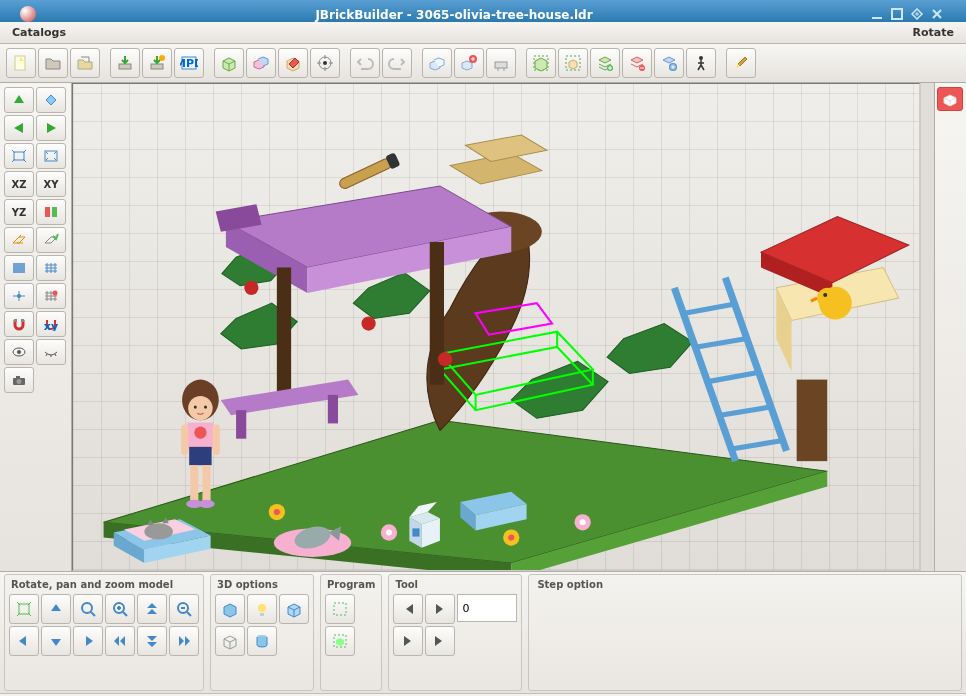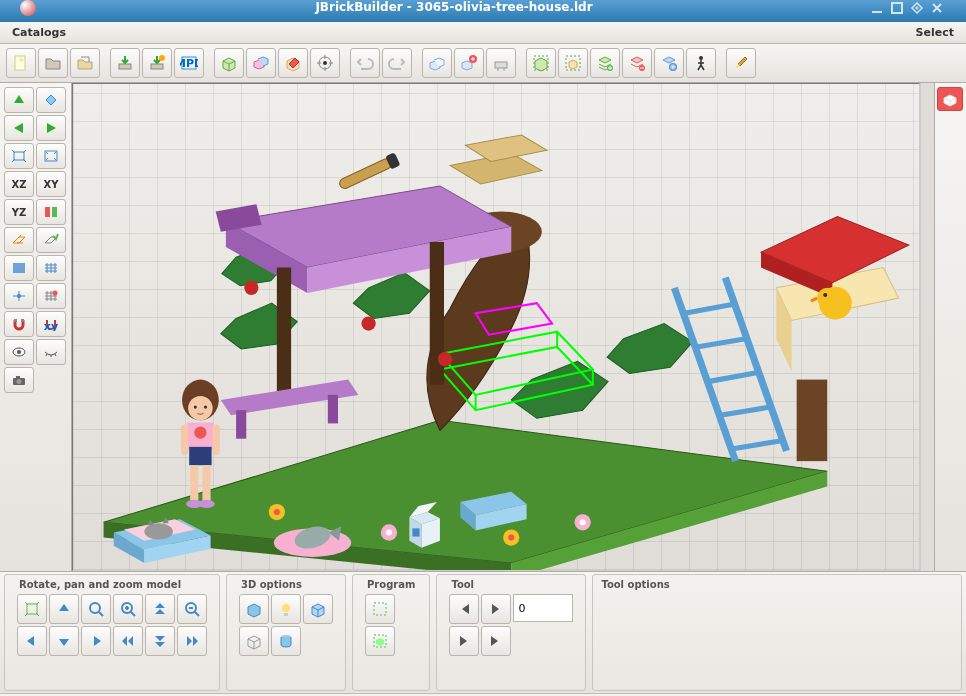--- a/index.html
+++ b/index.html
@@ -1,18 +1,18 @@
 <!DOCTYPE html>
 <html><head>
 <meta charset="utf-8">
 <style>
 * { margin: 0; padding: 0; box-sizing: border-box; font-family: "DejaVu Sans", Verdana, sans-serif; font-size: 11px; }
 body { background: #d6d2ce; width: 966px; height: 696px; overflow: hidden; }
 
-.titlebar { height: 22px; background: linear-gradient(#5a9fd4, #2a7ab0); display: flex; align-items: flex-start; padding: 0 20px; color: #fff; }
+.titlebar { height: 22px; background: linear-gradient(#5a9fd4, #2a7ab0); display: flex; align-items: flex-end; padding: 0 20px; color: #fff; }
 .titlebar .icon { width: 16px; height: 16px; background: radial-gradient(circle at 30% 30%, #fff, #c44); border-radius: 50%; margin-right: 6px; }
 .titlebar .title { flex: 1; text-align: center; font-weight: bold; font-size: 12px; }
 .titlebar .winbtn { width: 18px; height: 16px; display: flex; align-items: center; justify-content: center; cursor: pointer; margin-left: 2px; }
 .titlebar .winbtn svg { width: 14px; height: 14px; }
 
 .menubar { height: 22px; background: linear-gradient(#f7f5f2, #e6e3de); border-bottom: 1px solid #b8b4ae; display: flex; align-items: center; padding: 8px 6px; justify-content: space-between; }
 .menubar span { padding: 2px 6px; cursor: pointer; font-weight: bold; color: #333; }
 
 .toolbar { background: linear-gradient(#f7f5f2, #e6e3de); border-bottom: 1px solid #b0aca6; padding: 4px 6px; display: flex; gap: 2px; align-items: center; }
 .toolbar .sep { width: 6px; }
@@ -30,21 +30,21 @@
   linear-gradient(#f0eeea, #e0ddd8);
 }
 .scene { position: absolute; inset: 0; }
 
 .right-panel { width: 32px; background: linear-gradient(#f7f5f2, #e6e3de); border-left: 1px solid #b0aca6; padding: 4px 2px; }
 .right-panel .rbtn { width: 26px; height: 24px; border: 1px solid #c44; background: #e55; border-radius: 3px; display: flex; align-items: center; justify-content: center; cursor: pointer; margin-bottom: 4px; }
 
 .scrollbar-v { width: 14px; background: #e0ddd8; border-left: 1px solid #ccc; }
 
 .bottom-panels { height: 122px; background: linear-gradient(#f7f5f2, #e6e3de); border-top: 1px solid #b0aca6; display: flex; padding: 2px 4px; gap: 6px; }
-.panel-group { border: 1px solid #c8c4be; border-radius: 3px; padding: 2px 12px 4px; background: linear-gradient(#f4f2ee, #eae7e2); display: flex; flex-direction: column; }
+.panel-group { border: 1px solid #c8c4be; border-radius: 3px; padding: 2px 4px 4px; background: linear-gradient(#f4f2ee, #eae7e2); display: flex; flex-direction: column; }
 .panel-group .ptitle { font-size: 10px; color: #555; font-weight: bold; padding: 2px 2px 4px; }
 .panel-group .prow { display: flex; gap: 2px; }
 .pbtn { width: 30px; height: 30px; border: 1px solid #b8b4ae; background: linear-gradient(#fdfdfc, #e8e5e0); border-radius: 3px; display: flex; align-items: center; justify-content: center; cursor: pointer; }
 
 .step-input { width: 60px; height: 28px; border: 1px solid #b8b4ae; background: #fff; padding: 0 4px; }
 
 .tool-option { border: 1px solid #c8c4be; border-radius: 3px; padding: 4px 8px; background: linear-gradient(#f4f2ee, #eae7e2); flex: 1; }
 .tool-option .ptitle { font-size: 10px; color: #555; font-weight: bold; padding-bottom: 8px; }
 .tool-option .placeholder { color: #a09c96; font-style: italic; padding-left: 12px; }
 
@@ -76,21 +76,21 @@
     </div>
   <div class="winbtn">
       <svg viewBox="0 0 14 14">
         <path d="M3 3l8 8M11 3l-8 8" stroke="#cde6f8" stroke-width="2"></path>
       </svg>
     </div>
 </div>
 
 <div class="menubar">
   <span>Catalogs</span>
-  <span>Select</span>
+  <span>Rotate</span>
 </div>
 
 <div class="toolbar">
   <div class="tbtn">
       <svg width="18" height="18">
         <rect x="3" y="2" width="10" height="14" fill="#fffde0" stroke="#cc9"></rect>
         <polygon points="8,3 12,7 8,7" fill="#ffe070"></polygon>
       </svg>
     </div>
   <div class="tbtn">
@@ -679,20 +679,20 @@
         </div>
       <div class="pbtn">
           <svg width="18" height="18">
             <path d="M13 4v10M11 9L4 4v10z" fill="#555"></path>
           </svg>
         </div>
     </div>
   </div>
 
   <div class="tool-option">
-    <div class="ptitle">Tool options</div>
+    <div class="ptitle">Step option</div>
   </div>
 </div>
 
 <div class="statusbar">
   
   
 </div>
 
 </body></html>

